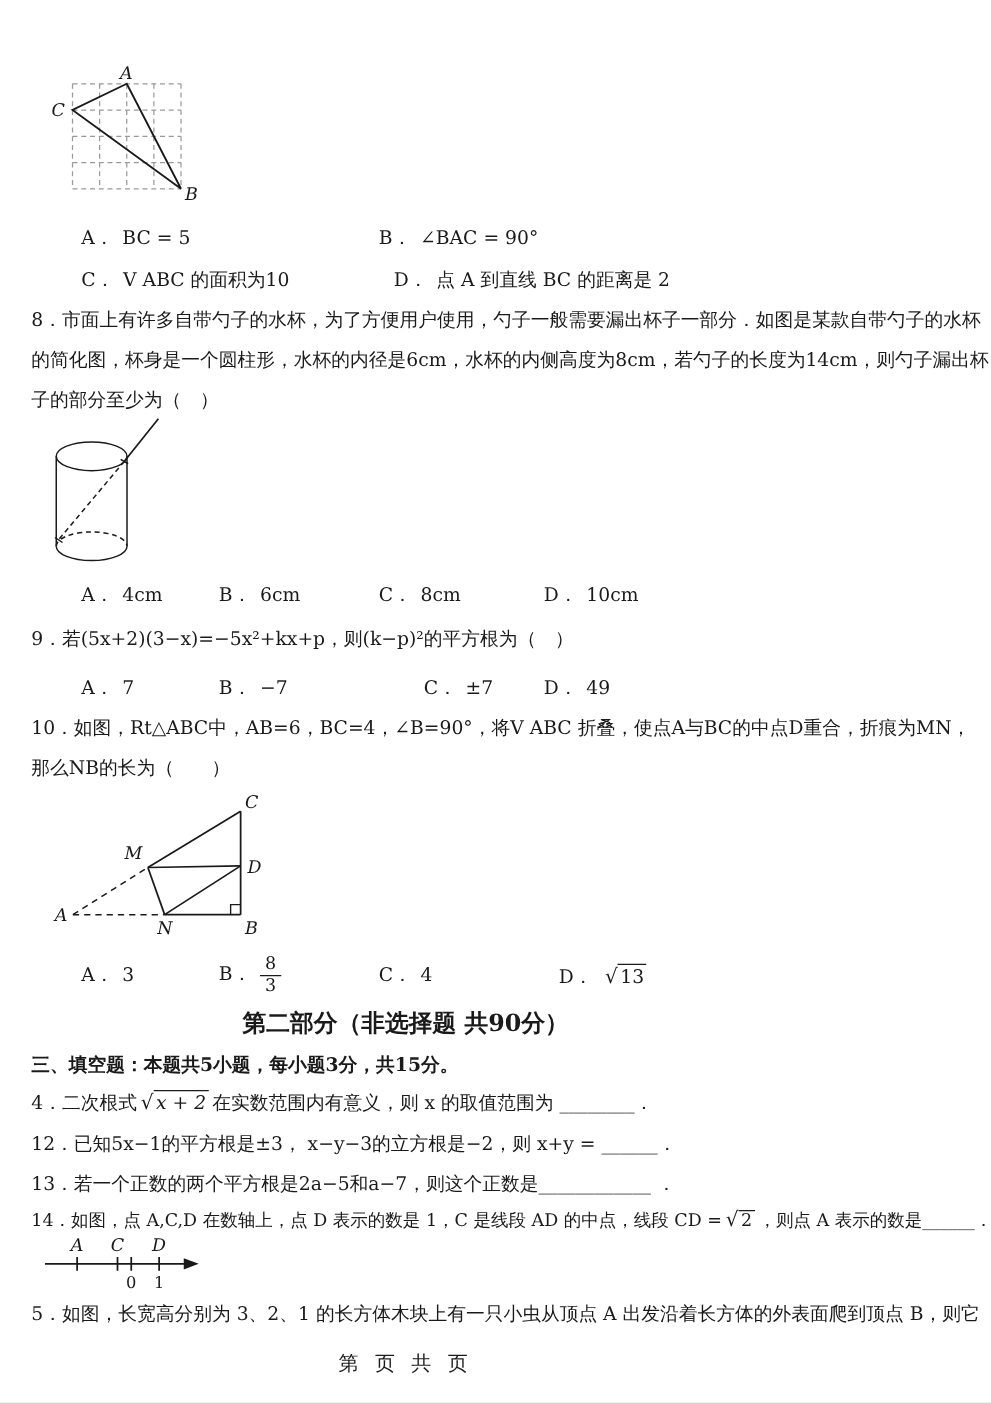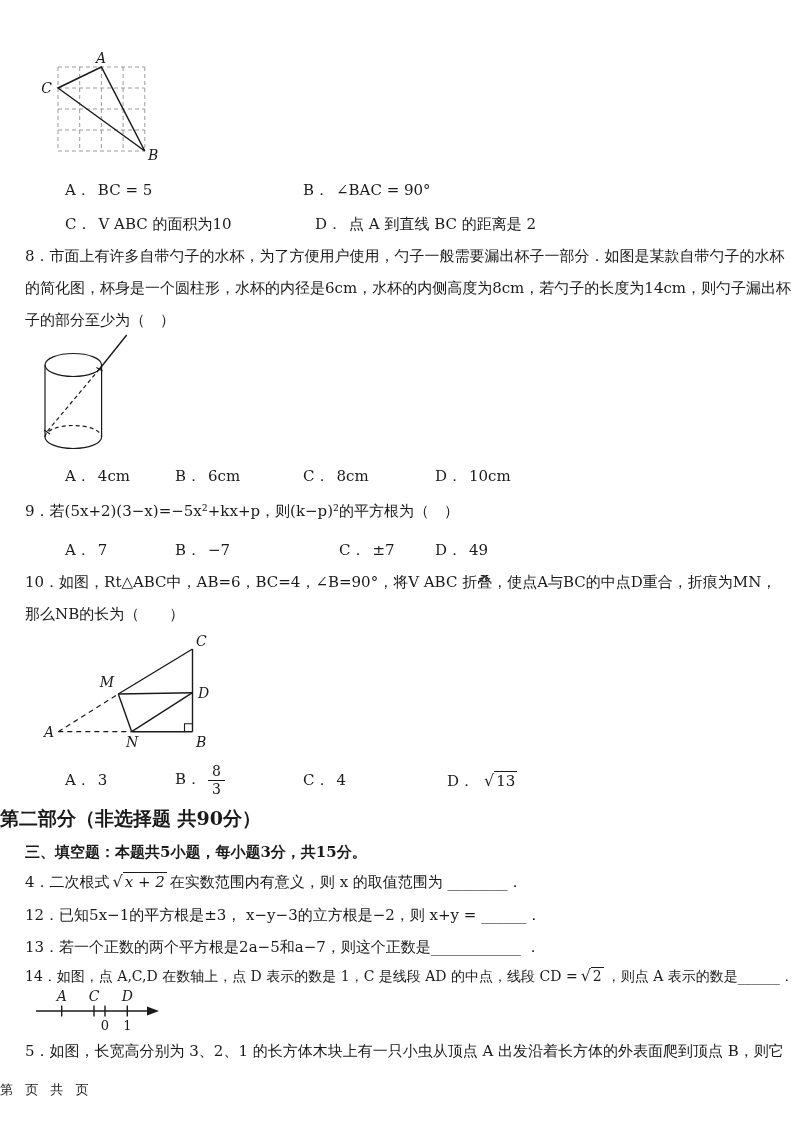--- a/index.html
+++ b/index.html
@@ -4,31 +4,31 @@
 <style>
   html,body{margin:0;padding:0;background:#e8e8e8;}
   .page{
     position:relative;width:793px;height:1122px;background:#ffffff;
     font-family:"DejaVu Serif","Liberation Serif",serif;
     color:#1a1a1a;font-size:15px;overflow:hidden;margin:0 auto;
   }
   .abs{position:absolute;white-space:nowrap;}
   .qline{line-height:20px;}
   .opt .lbl{margin-right:7px;}
-  .center{width:649px;}
+  .center{width:649px;text-align:center;}
   .title2{font-size:19px;font-weight:bold;font-family:"DejaVu Serif","Liberation Serif",serif;}
   .subtitle{font-weight:bold;}
   .frac{display:inline-flex;flex-direction:column;align-items:center;vertical-align:middle;line-height:1.05;font-size:14px;}
   .frac .num{border-bottom:1.2px solid #1a1a1a;padding:0 4px 1px 4px;}
   .frac .den{padding-top:1px;}
   .radwrap{display:inline-block;margin:0 3px;}
   .rad-sign{font-size:16px;}
   .rad-val{border-top:1.3px solid #1a1a1a;padding:0 2px;font-style:italic;}
   .rad-val.upright{font-style:normal;}
-  .footer{font-size:13px;letter-spacing:4px;}
+  .footer{font-size:16px;letter-spacing:4px;}
   svg text.flbl{font-family:"DejaVu Serif","Liberation Serif",serif;font-style:italic;font-size:14px;fill:#1a1a1a;}
   svg text.nlbl{font-family:"DejaVu Serif","Liberation Serif",serif;font-style:normal;font-size:13px;fill:#1a1a1a;}
 </style>
 </head>
 <body>
 
 <div class="page">
 
   <svg class="abs" style="left:38px;top:50px;" width="132" height="118" viewBox="0 0 132 118">
     <g stroke="#9a9a9a" stroke-width="1" stroke-dasharray="4,3">

